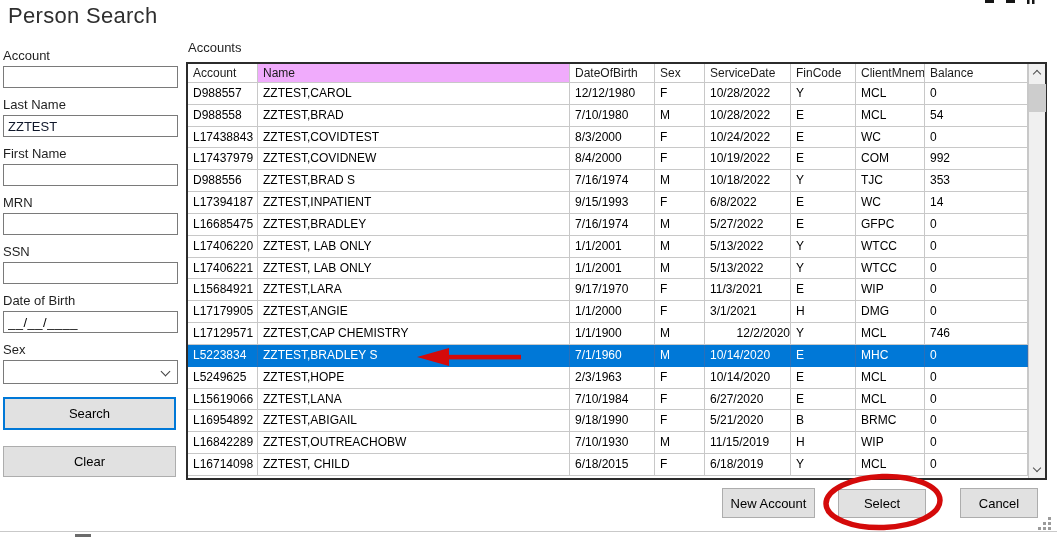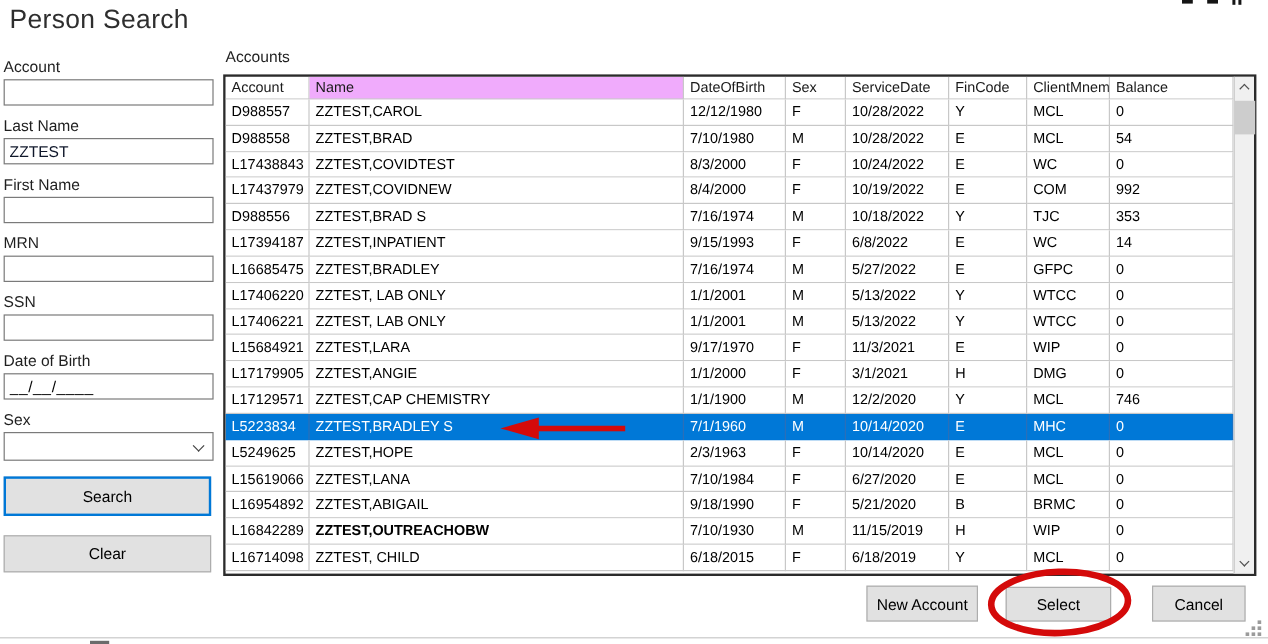--- a/index.html
+++ b/index.html
@@ -237,21 +237,21 @@
           <div class="g-cell" style="flex: 0 0 86px;">3/1/2021</div>
           <div class="g-cell" style="flex: 0 0 65px;">H</div>
           <div class="g-cell" style="flex: 0 0 69px;">DMG</div>
           <div class="g-cell" style="flex: 1 1 auto;">0</div>
         </div>
         <div class="g-row">
           <div class="g-cell" style="flex: 0 0 70px;">L17129571</div>
           <div class="g-cell" style="flex: 0 0 312px;">ZZTEST,CAP CHEMISTRY</div>
           <div class="g-cell" style="flex: 0 0 85px;">1/1/1900</div>
           <div class="g-cell" style="flex: 0 0 50px;">M</div>
-          <div class="g-cell" style="flex: 0 0 86px;">12/2/2020</div>
+          <div class="g-cell" style="flex: 0 0 86px; text-align: right;">12/2/2020</div>
           <div class="g-cell" style="flex: 0 0 65px;">Y</div>
           <div class="g-cell" style="flex: 0 0 69px;">MCL</div>
           <div class="g-cell" style="flex: 1 1 auto;">746</div>
         </div>
         <div class="g-row selected">
           <div class="g-cell" style="flex: 0 0 70px;">L5223834</div>
           <div class="g-cell" style="flex: 0 0 312px;">ZZTEST,BRADLEY S</div>
           <div class="g-cell" style="flex: 0 0 85px;">7/1/1960</div>
           <div class="g-cell" style="flex: 0 0 50px;">M</div>
           <div class="g-cell" style="flex: 0 0 86px;">10/14/2020</div>
@@ -284,21 +284,21 @@
           <div class="g-cell" style="flex: 0 0 312px;">ZZTEST,ABIGAIL</div>
           <div class="g-cell" style="flex: 0 0 85px;">9/18/1990</div>
           <div class="g-cell" style="flex: 0 0 50px;">F</div>
           <div class="g-cell" style="flex: 0 0 86px;">5/21/2020</div>
           <div class="g-cell" style="flex: 0 0 65px;">B</div>
           <div class="g-cell" style="flex: 0 0 69px;">BRMC</div>
           <div class="g-cell" style="flex: 1 1 auto;">0</div>
         </div>
         <div class="g-row">
           <div class="g-cell" style="flex: 0 0 70px;">L16842289</div>
-          <div class="g-cell" style="flex: 0 0 312px; font-weight: bold;">ZZTEST,OUTREACHOBW</div>
+          <div class="g-cell" style="flex: 0 0 312px;">ZZTEST,OUTREACHOBW</div>
           <div class="g-cell" style="flex: 0 0 85px;">7/10/1930</div>
           <div class="g-cell" style="flex: 0 0 50px;">M</div>
           <div class="g-cell" style="flex: 0 0 86px;">11/15/2019</div>
           <div class="g-cell" style="flex: 0 0 65px;">H</div>
           <div class="g-cell" style="flex: 0 0 69px;">WIP</div>
           <div class="g-cell" style="flex: 1 1 auto;">0</div>
         </div>
         <div class="g-row">
           <div class="g-cell" style="flex: 0 0 70px;">L16714098</div>
           <div class="g-cell" style="flex: 0 0 312px;">ZZTEST, CHILD</div>

